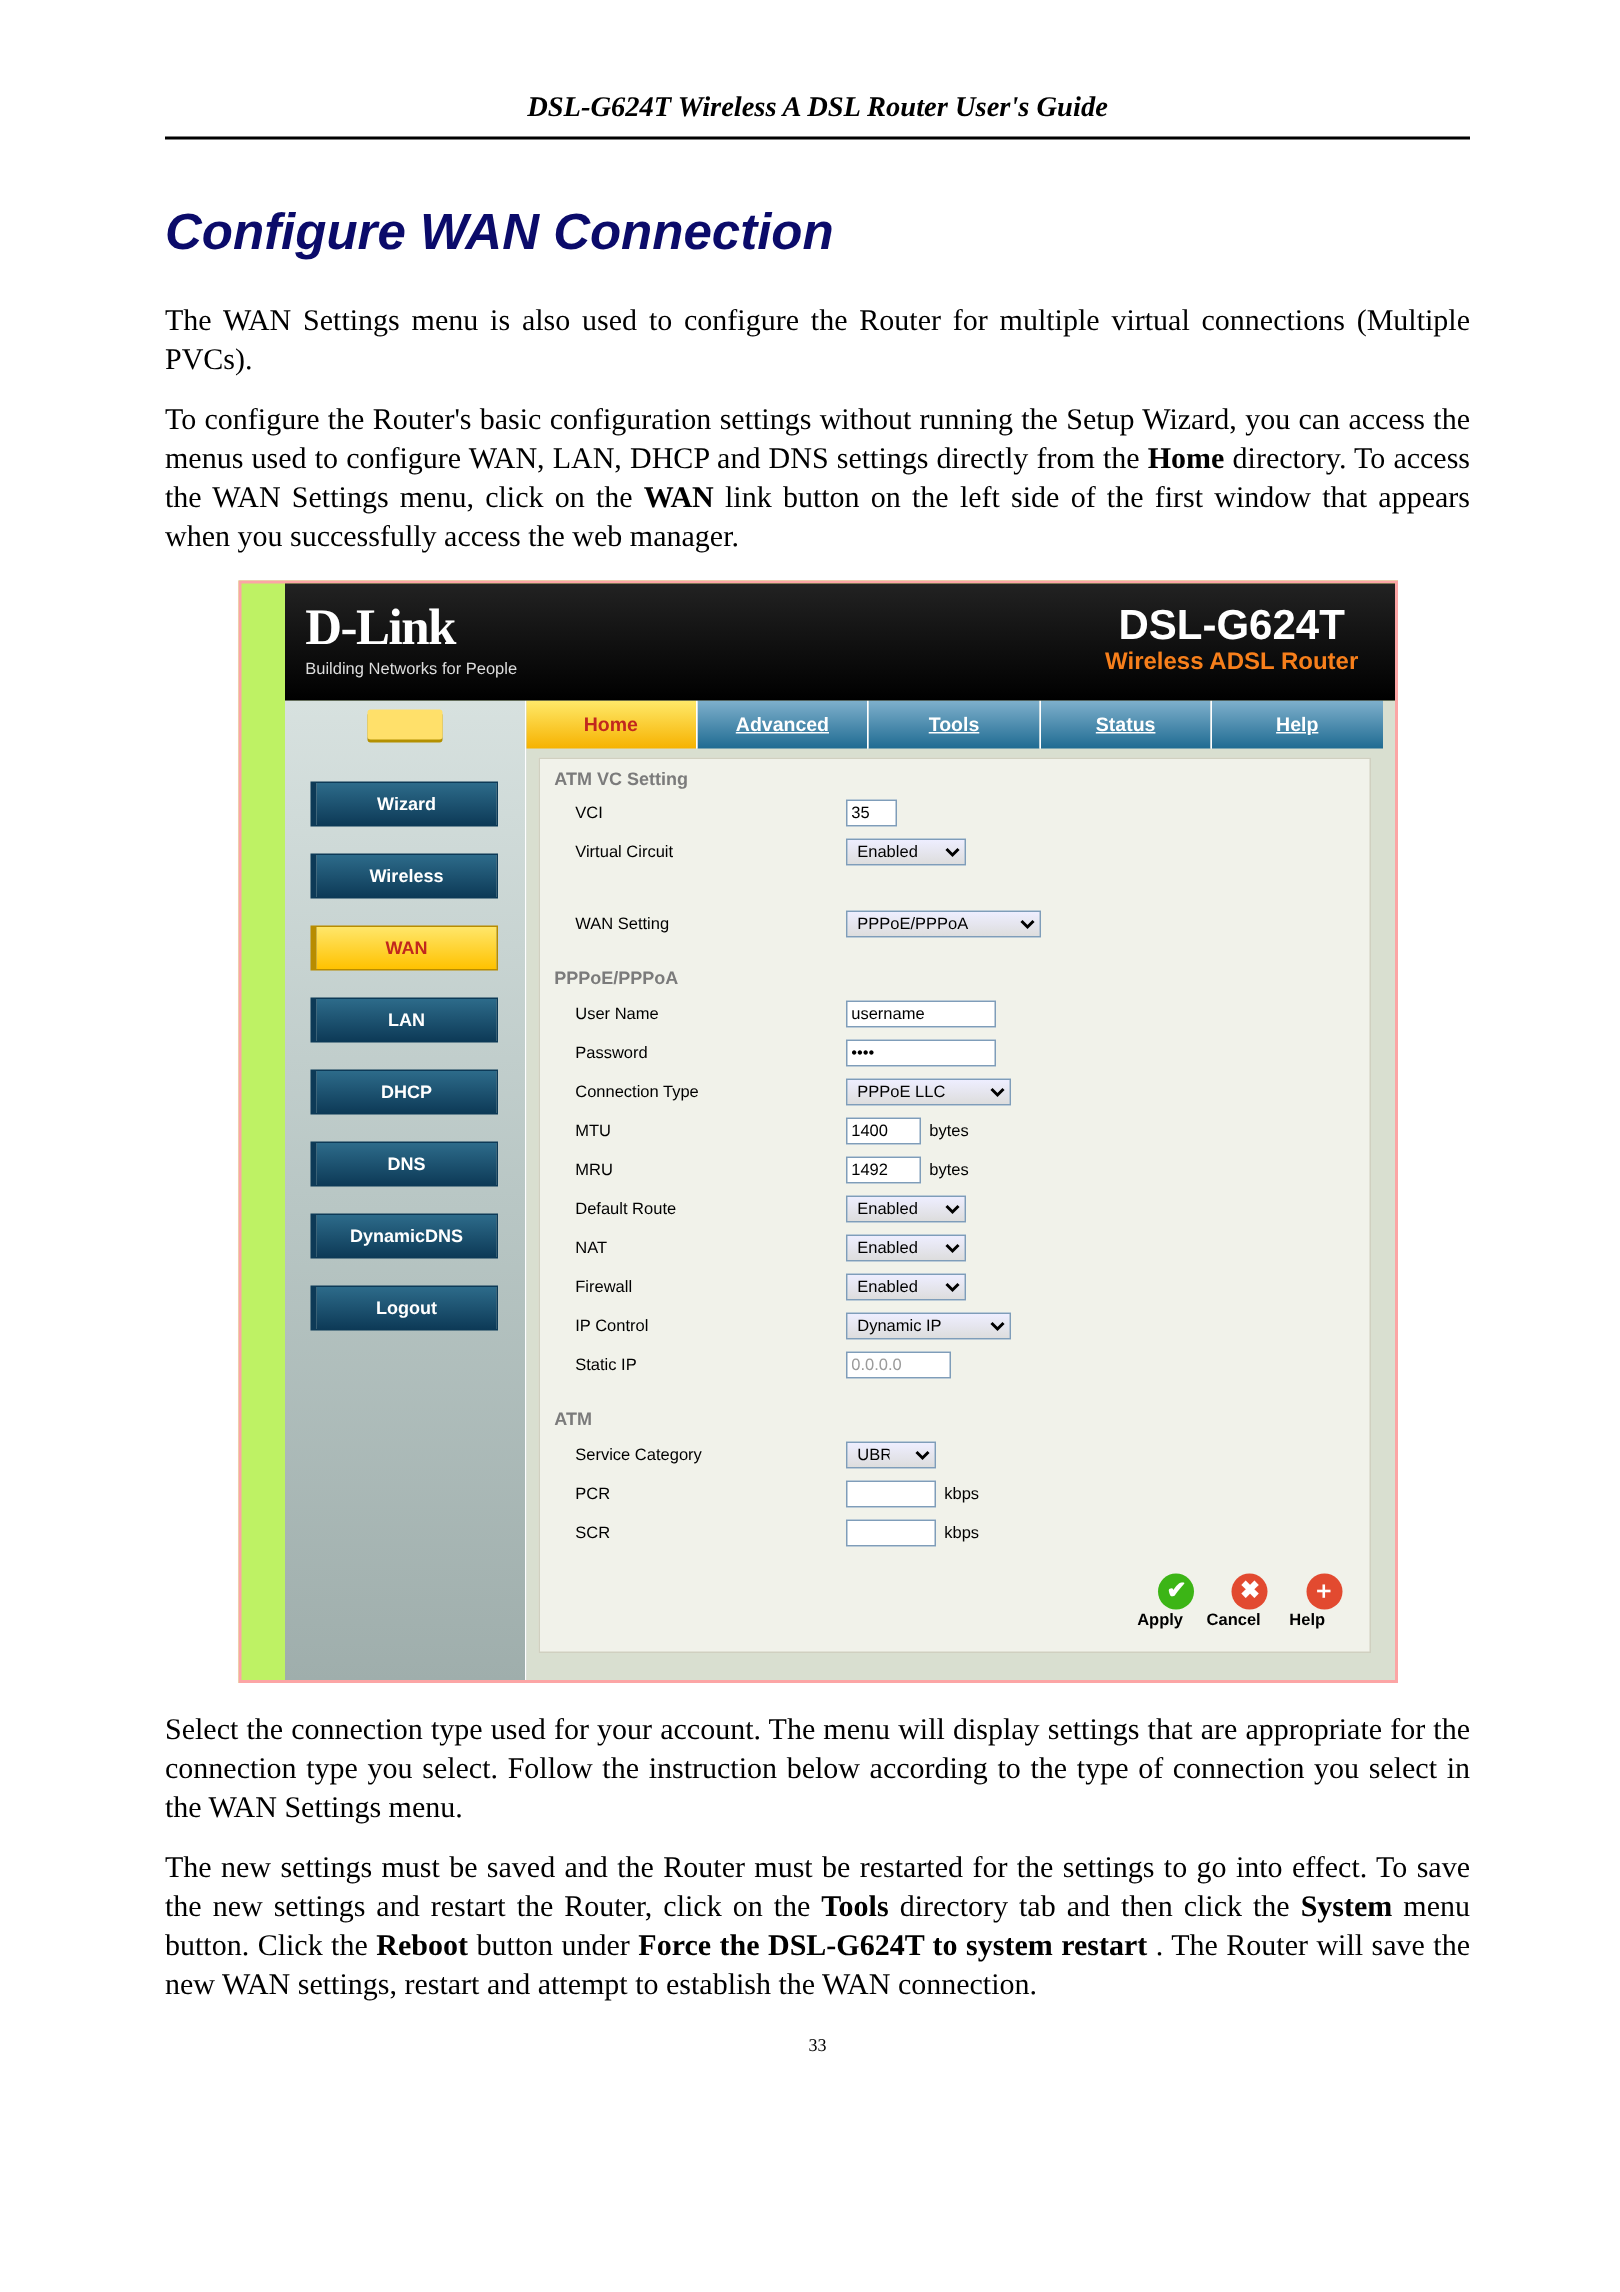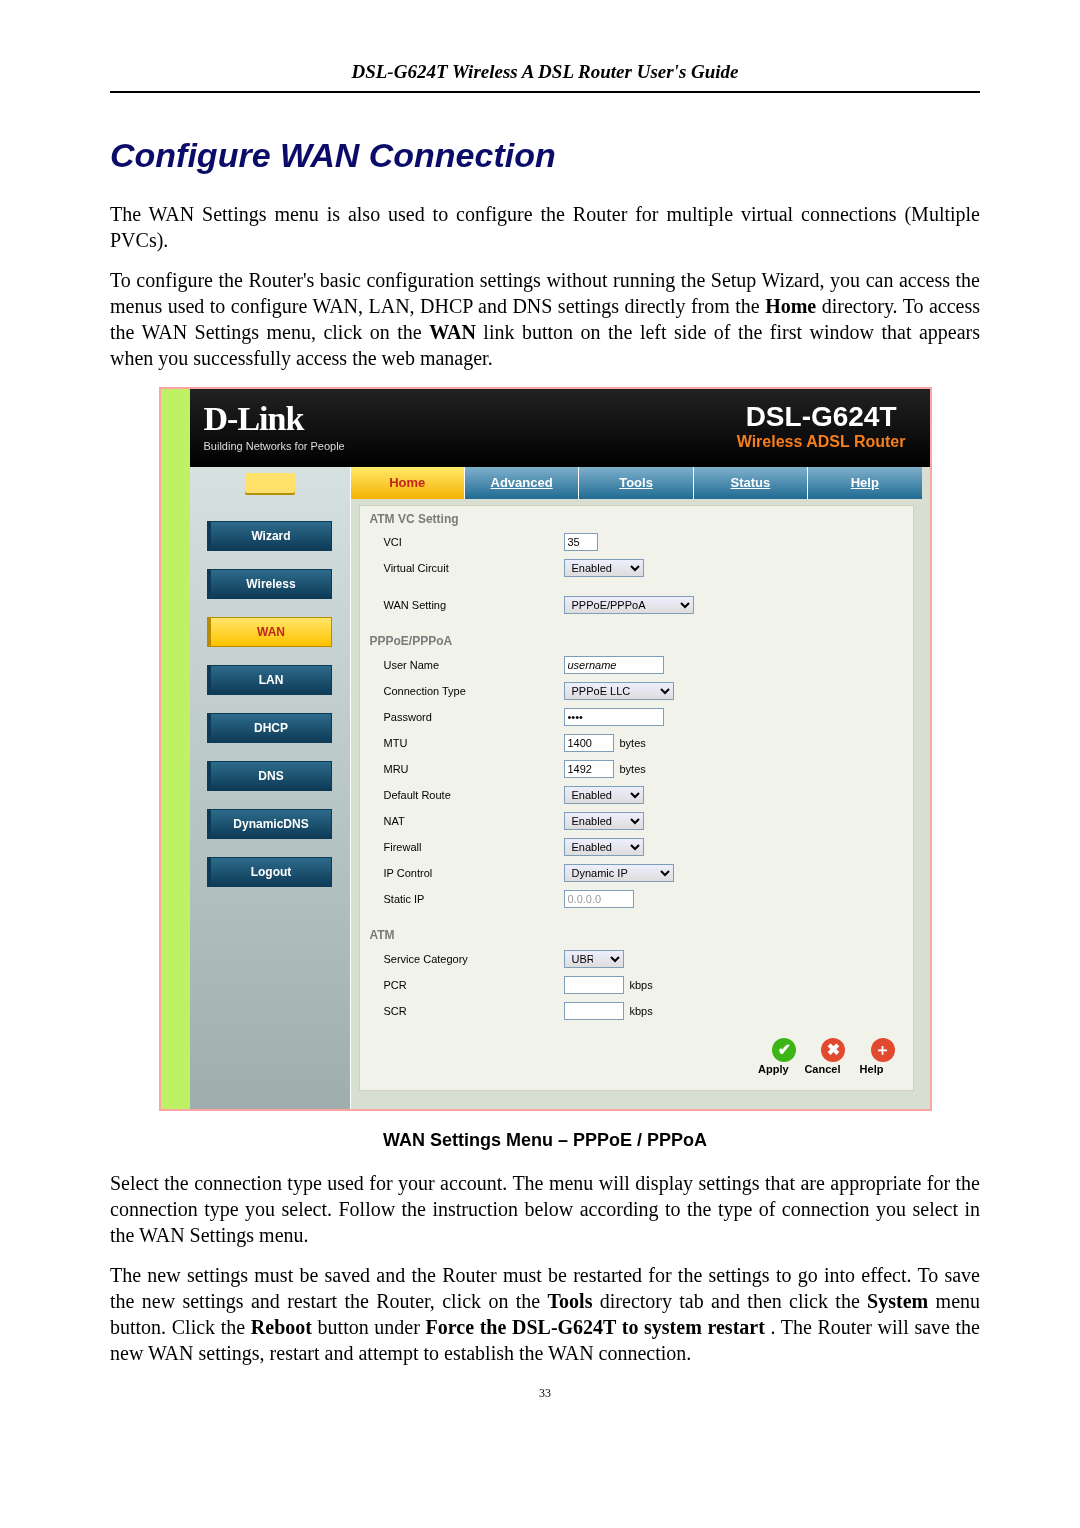--- a/index.html
+++ b/index.html
@@ -167,40 +167,40 @@
           <div class="row">
               <div class="lbl">VCI</div>
             <input class="inp" style="width: 34px;" value="35">
             </div>
 
           <div class="row">
               <div class="lbl">Virtual Circuit</div>
             <select class="sel" style="width:80px"><option>Enabled</option></select>
             </div>
 
-          <div class="row" style="margin-top:11px">
+          <div class="row" style="margin-top:22px">
               <div class="lbl">WAN Setting</div>
             <select class="sel" style="width:130px"><option>PPPoE/PPPoA</option></select>
             </div>
 
           <div class="section-title" style="margin-top:14px">PPPoE/PPPoA</div>
 
           <div class="row">
               <div class="lbl">User Name</div>
-            <input class="inp" style="width: 100px; font-style: italic;" value="username">
+            <input class="inp" style="width: 100px;" value="username">
+            </div>
+
+          <div class="row">
+              <div class="lbl">Password</div>
+            <input class="inp" style="width: 100px;" value="••••">
             </div>
 
           <div class="row">
               <div class="lbl">Connection Type</div>
             <select class="sel" style="width:110px"><option>PPPoE LLC</option></select>
-            </div>
-
-          <div class="row">
-              <div class="lbl">Password</div>
-            <input class="inp" style="width: 100px;" value="••••">
             </div>
 
           <div class="row">
               <div class="lbl">MTU</div>
             <input class="inp" style="width: 50px;" value="1400">
             <span class="unit">bytes</span>
             </div>
 
           <div class="row">
               <div class="lbl">MRU</div>
@@ -258,21 +258,20 @@
             <span class="circ c-help">＋</span><br>
             <span class="cap">Apply</span>
             <span class="cap">Cancel</span>
             <span class="cap">Help</span>
           </div>
         </div>
       </div>
     </div>
   </div>
 
-  <div class="caption">WAN Settings Menu – PPPoE / PPPoA</div>
 
   <p class="doc-text">Select the connection type used for your account. The menu will display settings that are appropriate for the connection type you select. Follow the instruction below according to the type of connection you select in the WAN Settings menu.</p>
 
   <p class="doc-text">
     <span>The new settings must be saved and the Router must be restarted for the settings to go into effect. To save the new settings and restart the Router, click on the </span>
     <span class="bold">Tools</span>
     <span> directory tab and then click the </span>
     <span class="bold">System</span>
     <span> menu button. Click the </span>
     <span class="bold">Reboot</span>

